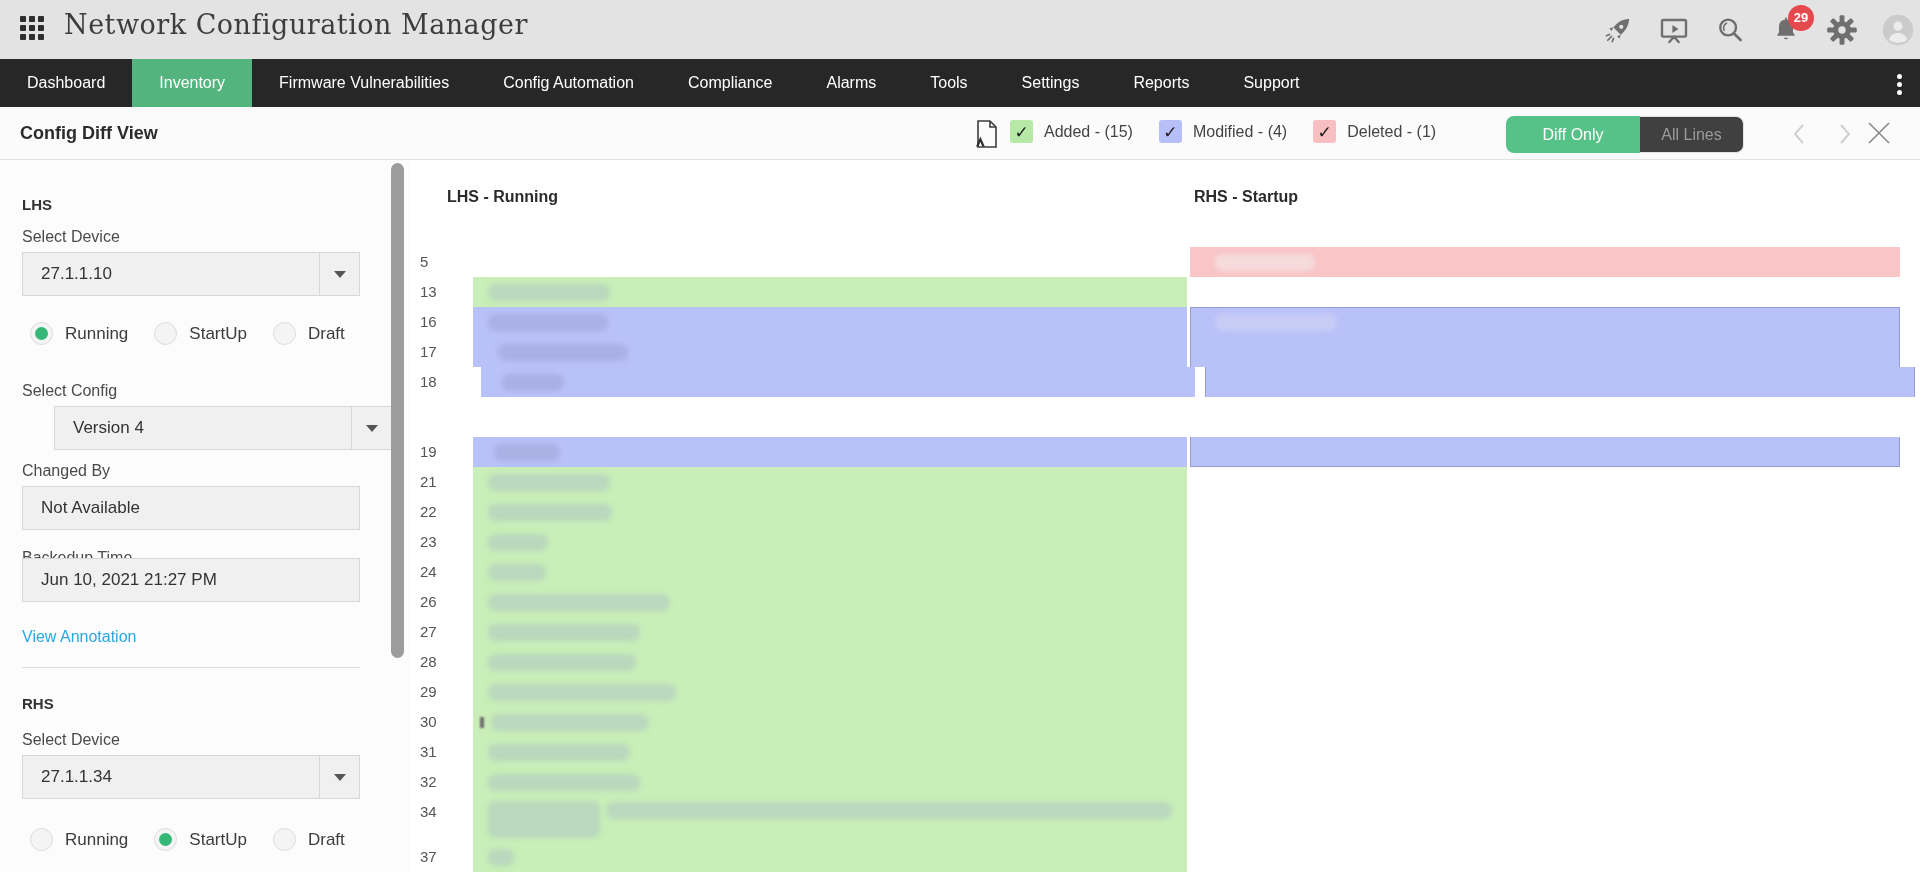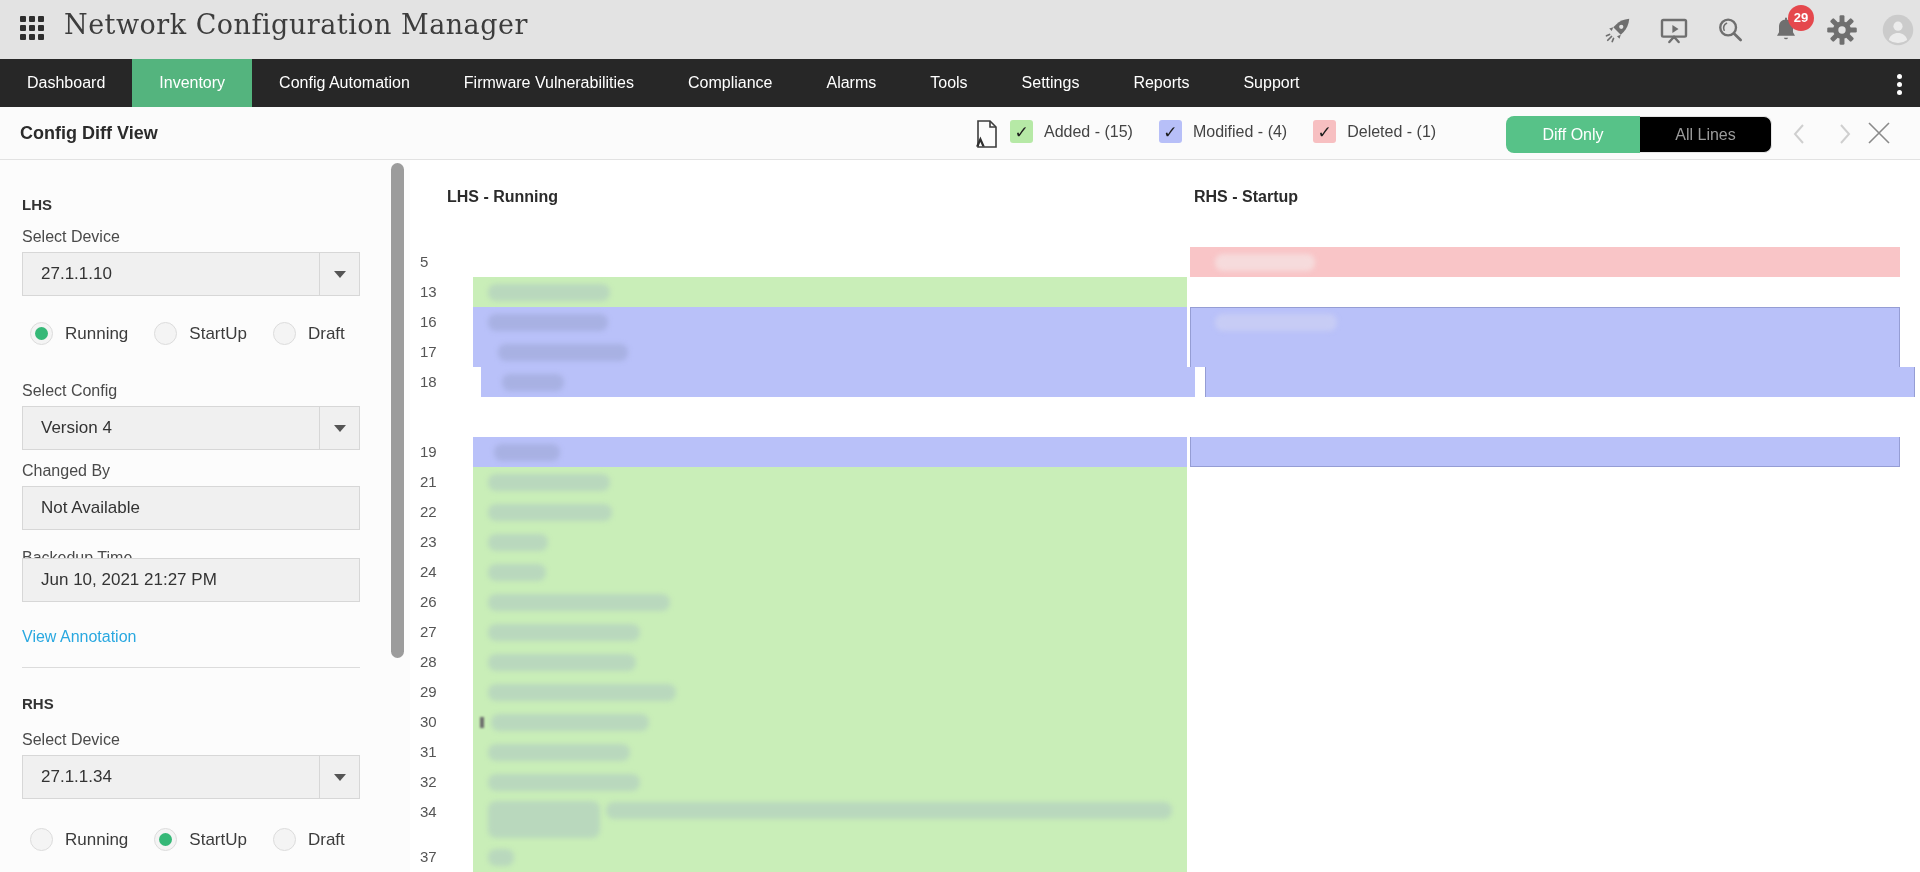--- a/index.html
+++ b/index.html
@@ -39,21 +39,21 @@
   .page-title{position:absolute;left:20px;top:16px;font-size:18px;font-weight:600;color:#2b2b2b;}
   .pdf-ico{position:absolute;left:974px;top:12px;cursor:pointer;}
   .legend{position:absolute;left:1010px;top:13px;display:flex;align-items:center;}
   .legend-item{display:flex;align-items:center;margin-right:26px;}
   .legend-check{width:23px;height:23px;border-radius:3px;display:flex;align-items:center;justify-content:center;
                 font-family:"DejaVu Sans",sans-serif;font-size:17px;font-weight:bold;color:#1c1c1c;cursor:pointer;}
   .legend-label{margin-left:11px;font-size:16px;color:#444;}
   .toggle-group{position:absolute;left:1506px;top:9px;display:flex;height:37px;}
   .btn-diff{width:134px;border:none;border-radius:8px 0 0 8px;background:var(--btn-green);color:#fff;
             font-size:16px;font-family:inherit;cursor:pointer;}
-  .btn-all{width:132px;border:1px solid #e4e4e4;border-left:none;border-radius:0 8px 8px 0;background:#000000;
+  .btn-all{width:104px;border:1px solid #e4e4e4;border-left:none;border-radius:0 8px 8px 0;background:#404040;
            color:#9b9b9b;font-size:16px;font-family:inherit;cursor:pointer;}
   .pager-ico{position:absolute;top:15px;cursor:pointer;}
   .chev-l{left:1790px;} .chev-r{left:1836px;} .close-x{left:1866px;top:13px;}
 
   
   .sidebar{position:absolute;left:0;top:160px;width:410px;height:712px;background:#fcfcfc;}
   .sb-abs{position:absolute;left:22px;}
   .sec-label{font-size:15px;font-weight:bold;color:#333;}
   .fld-label{font-size:16px;color:#4a4a4a;}
   .selectbox,.rofield{position:absolute;left:22px;width:338px;height:44px;background:#f0f0f0;
@@ -162,22 +162,22 @@
           <path d="M9 34c1.5-6 6.5-9 12-9s10.5 3 12 9a20 20 0 0 1-24 0z" fill="#ececec"></path>
         </svg>
       </div>
     </div>
   </header>
 
   <nav class="navbar">
     <div id="nav-items" style="display:flex;">
         <div class="nav-item">Dashboard</div>
         <div class="nav-item active">Inventory</div>
+        <div class="nav-item">Firmware Vulnerabilities</div>
         <div class="nav-item">Config Automation</div>
-        <div class="nav-item">Firmware Vulnerabilities</div>
         <div class="nav-item">Compliance</div>
         <div class="nav-item">Alarms</div>
         <div class="nav-item">Tools</div>
         <div class="nav-item">Settings</div>
         <div class="nav-item">Reports</div>
         <div class="nav-item">Support</div>
       </div>
     <div class="nav-overflow">
         <i></i>
         <i></i>
@@ -249,21 +249,21 @@
           <span class="radio"></span>
           <span class="radio-label">StartUp</span>
         </div>
         <div class="radio-item">
           <span class="radio"></span>
           <span class="radio-label">Draft</span>
         </div>
       </div>
 
     <div class="sb-abs fld-label" style="top:222px;">Select Config</div>
-    <div class="selectbox" style="top:246px;">
+    <div class="selectbox" style="top:246px;margin-left:32px;">
       <span>Version 4</span>
       <span class="dd-arrow">
           <i></i>
         </span>
     </div>
 
     <div class="sb-abs fld-label" style="top:302px;">Changed By</div>
     <div class="rofield" style="top:326px;">Not Available</div>
 
     <div class="sb-abs fld-label" style="top:389px;">Backedup Time</div>

